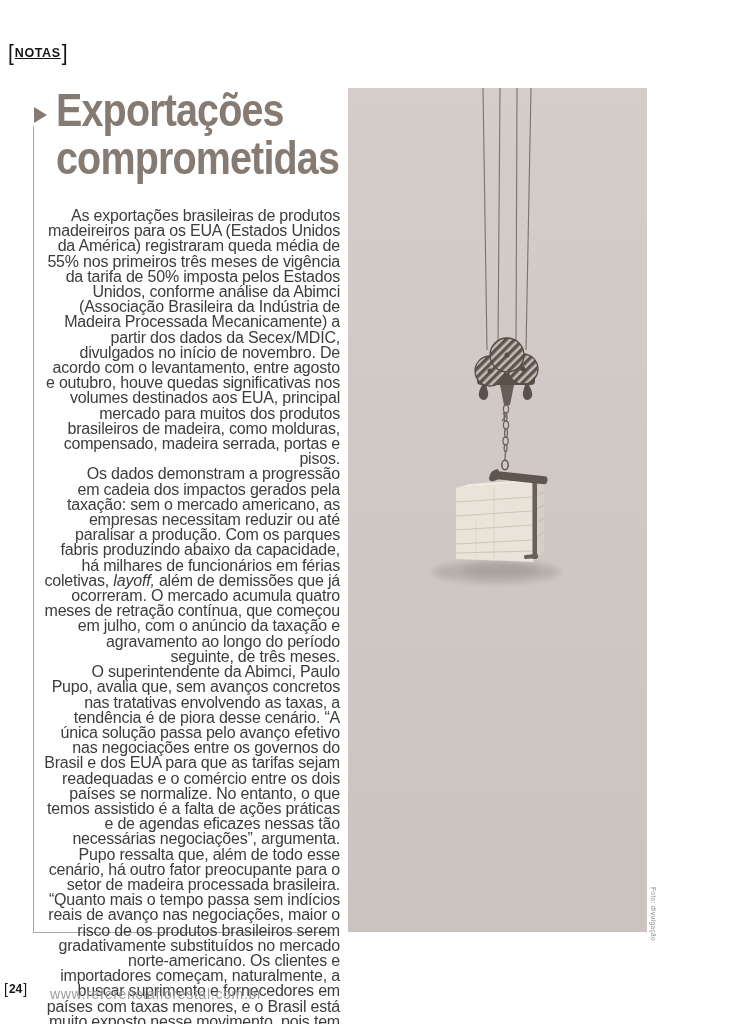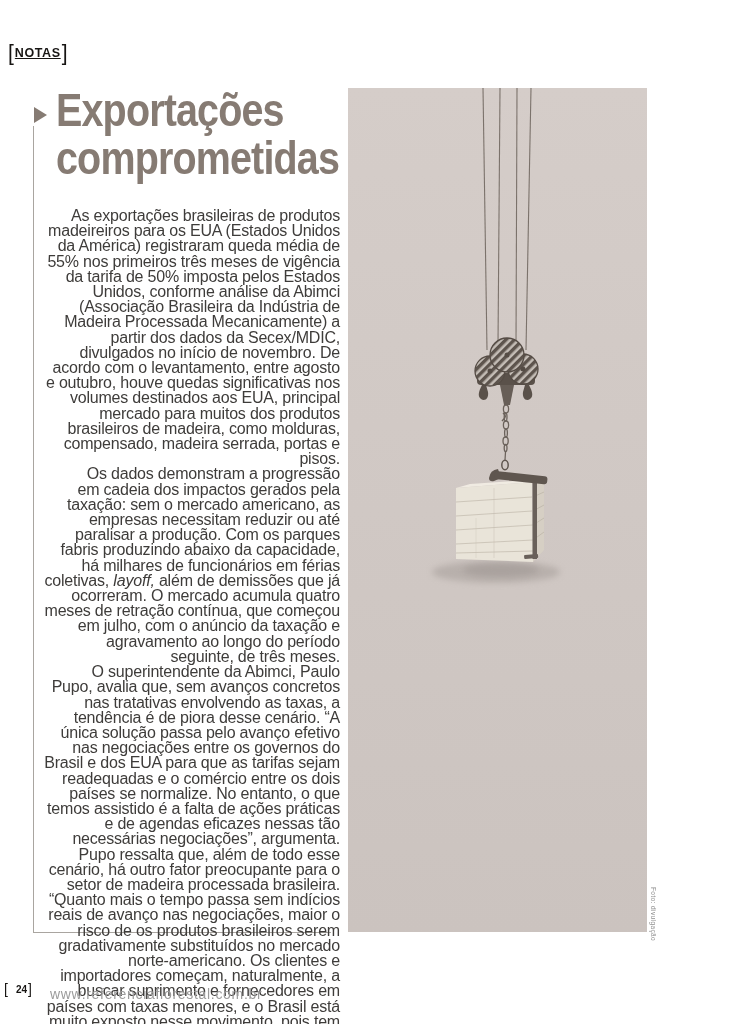--- a/index.html
+++ b/index.html
@@ -53,21 +53,21 @@
     position:absolute;left:650px;top:887px;height:60px;
     writing-mode:vertical-rl;font-size:6.5px;letter-spacing:.4px;
     color:#8d8d8d;white-space:nowrap;
   }
 
   
   .footer-pageno{
     position:absolute;left:4px;top:982px;display:inline-flex;align-items:center;color:#171513;
   }
   .footer-pageno .bracket{font-size:14px;font-weight:400;line-height:1;}
-  .footer-pageno .num{font-size:10px;font-weight:800;padding:0 1px;margin-left:7px;}
+  .footer-pageno .num{font-size:12px;font-weight:800;padding:0 1px;}
   .footer-site{
     position:absolute;left:50px;top:986px;
     font-size:14px;letter-spacing:.7px;color:var(--footer-gray,#9b9b9b);
   }
 </style>
 </head>
 <body style="--title: #867b73; --body-text: #3e3c3a; --rule: #a9a5a0; --photo-bg-top: #d5cdc9; --photo-bg-bottom: #cbc3bf; --footer-gray: #9b9b9b;">
 
 <div class="page">
 

